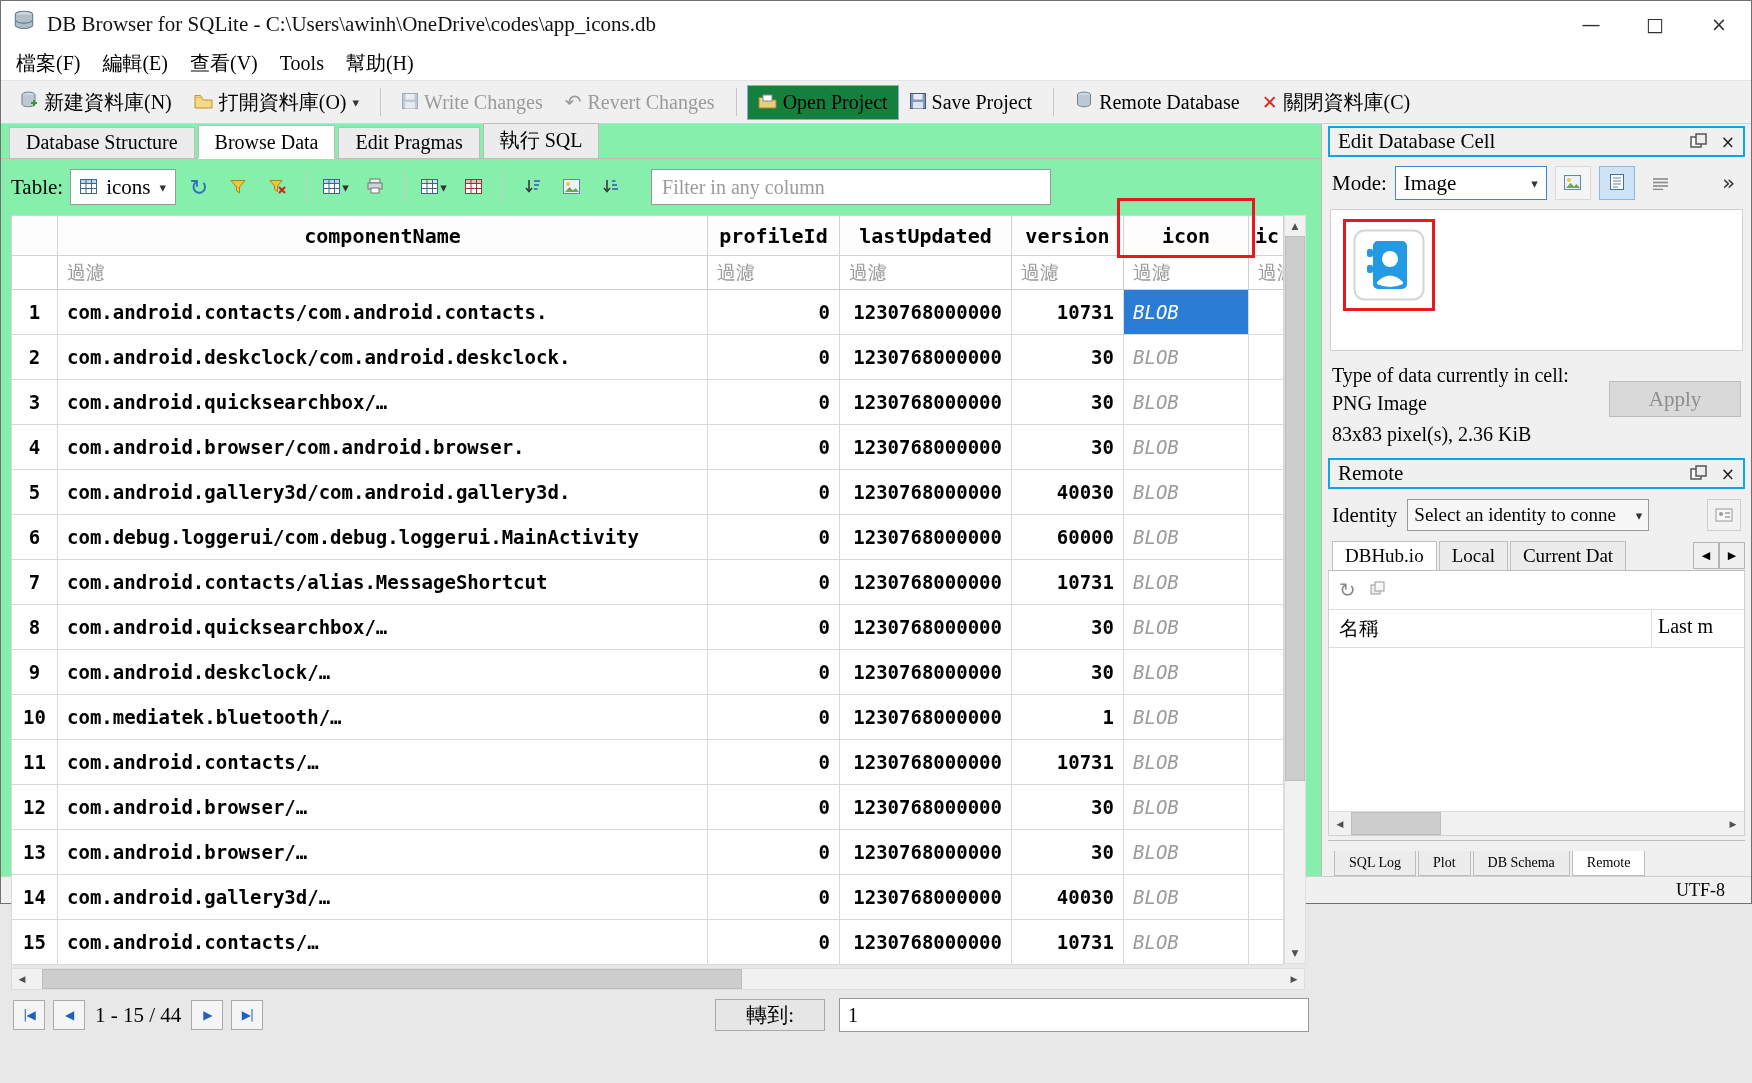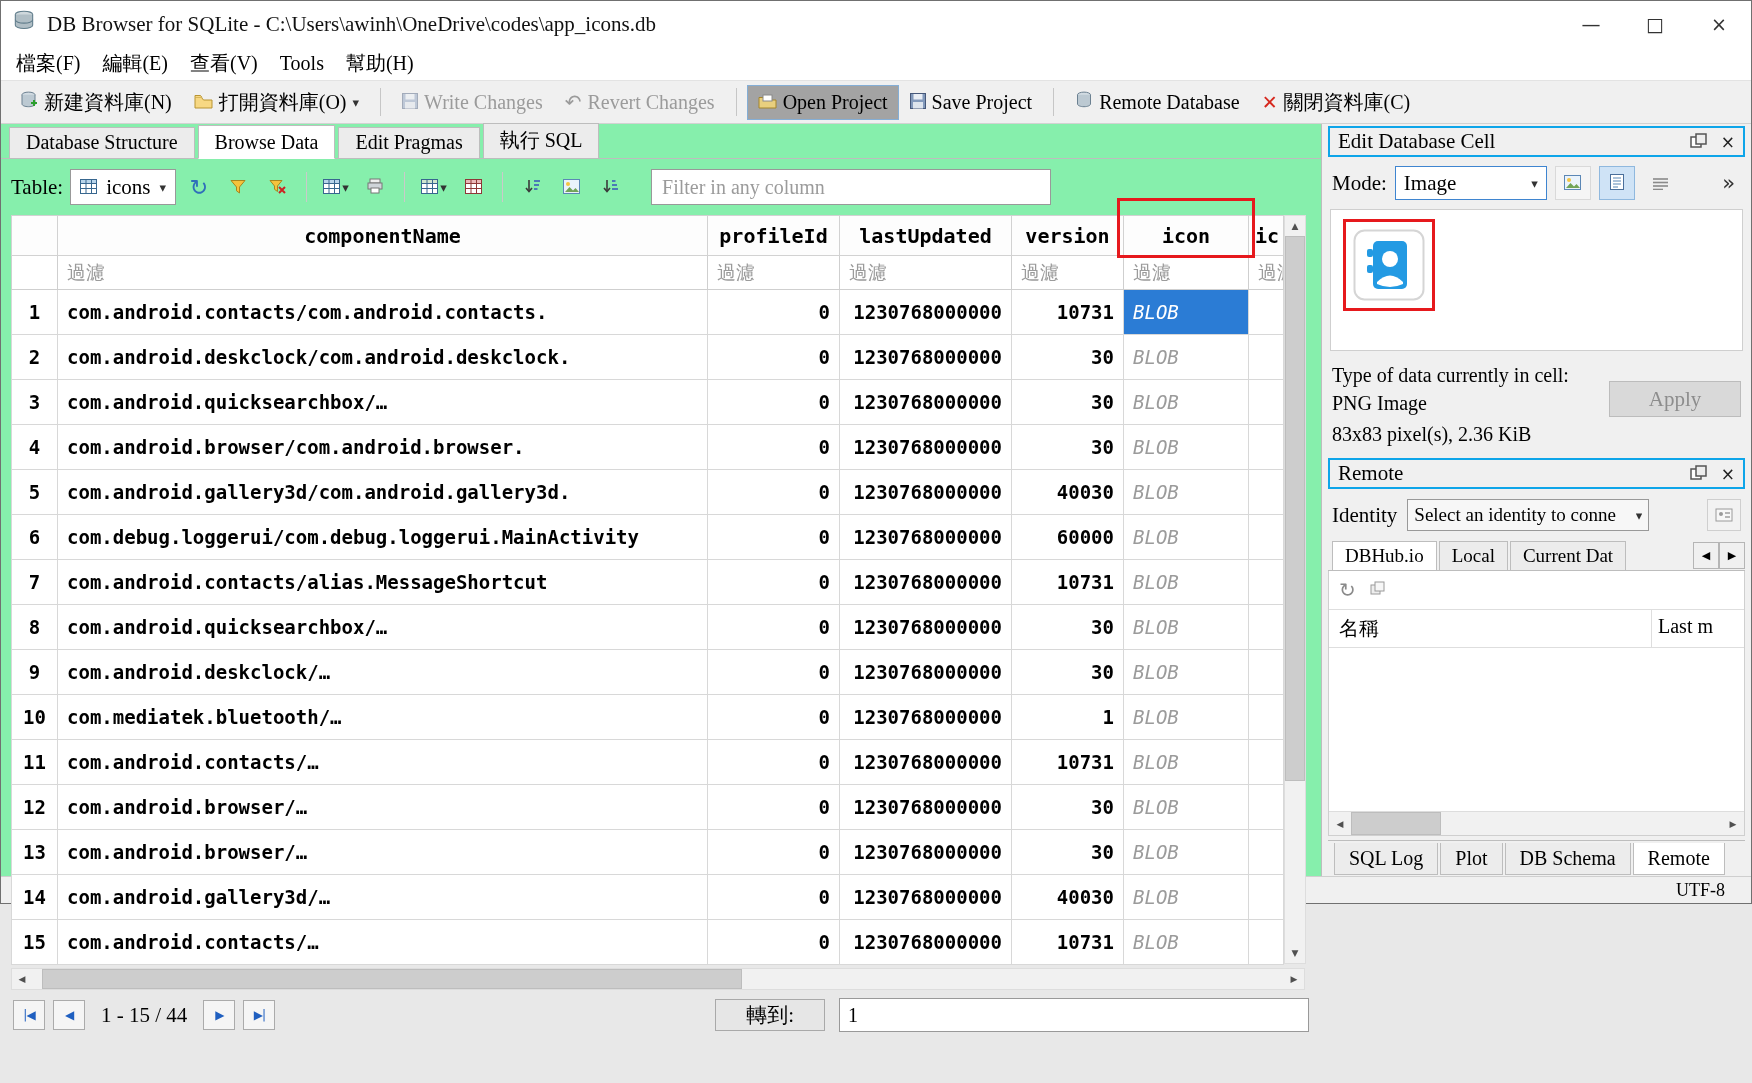--- a/index.html
+++ b/index.html
@@ -15,21 +15,21 @@
 
   
   .menubar{height:33px;background:#fff;display:flex;align-items:center;padding-left:4px;font-size:20px;flex:0 0 auto}
   .menu-item{padding:3px 11px}
 
   
   .toolbar{height:44px;background:#f0f0f0;border-top:1px solid #e3e3e3;border-bottom:1px solid #d2d2d2;display:flex;align-items:center;padding:0 8px;font-size:20px;flex:0 0 auto;white-space:nowrap}
   .tb-btn{display:flex;align-items:center;gap:6px;padding:5px 10px;border:1px solid transparent}
   .tb-btn.disabled{color:#9b9b9b}
   .tb-btn.disabled svg{opacity:.45}
-  .tb-btn.highlighted{background:#a3a3a3;border-color:#84aed6}
+  .tb-btn.highlighted{background:#15803d;border-color:#84aed6}
   .tb-sep{width:1px;height:28px;background:#c6c6c6;margin:0 10px}
   .caret{font-size:13px;color:#333;font-family:"DejaVu Sans",sans-serif}
   .red-x{color:#d6281e;font-weight:bold;font-family:"DejaVu Sans",sans-serif;font-size:19px}
   .undo-glyph{font-family:"DejaVu Sans",sans-serif;font-size:20px;color:#9b9b9b}
 
   .main-row{flex:1;display:flex;min-height:0}
   .left-pane{width:1320px;display:flex;flex-direction:column;background:#86efac}
 
   
   .doc-tabs{display:flex;align-items:flex-end;padding:2px 0 0 8px;font-size:20px;border-bottom:1px solid #bdbdbd;height:35px;flex:0 0 auto}
@@ -63,21 +63,21 @@
   .vthumb{width:100%;height:545px;background:#cdcdcd;border:1px solid #bdbdbd}
   .vspacer,.hspacer,.rh-spacer{flex:1}
   .hscroll{height:22px;width:1294px;background:#f1f1f1;border:1px solid #ddd;display:flex;align-items:center;margin-top:3px}
   .hscroll .sb-btn{width:20px;height:100%}
   .hthumb{height:100%;width:700px;background:#cdcdcd;border:1px solid #bdbdbd;margin-left:10px}
   .red-box-col{position:absolute;left:1106px;top:-17px;width:138px;height:60px;border:3px solid #e6191d;z-index:5}
 
   
   .pagination{display:flex;align-items:center;padding:8px 12px;gap:8px;font-size:21px;flex:0 0 auto}
   .pg-btn{width:32px;height:30px;border:1px solid #ababab;background:#f5f5f5;display:flex;align-items:center;justify-content:center;color:#1f5fc0;font-size:12px;font-family:"DejaVu Sans",sans-serif;letter-spacing:-1px}
-  .pg-text{margin:0 8px}
+  .pg-text{margin:0 2px}
   .goto-group{margin-left:auto;display:flex;align-items:center;gap:14px}
   .goto-btn{border:1px solid #a9a9a9;background:#e6e6e6;padding:1px 30px;font-size:21px}
   .goto-input{width:470px;height:34px;border:1px solid #999;font-size:20px;padding:0 8px;font-family:"Liberation Serif",serif}
   .lp-spacer{flex:1}
 
   
   .right-pane{flex:1;display:flex;flex-direction:column;background:#f0f0f0;border-left:1px solid #bdbdbd;padding:2px 6px 0;min-height:0}
   .panel-header{height:31px;display:flex;align-items:center;padding:0 8px;font-size:21px;border:2px solid #0ea5e9;background:#f0f0f0;flex:0 0 auto}
   .ph-icons{margin-left:auto;display:flex;gap:14px;align-items:center;font-family:"DejaVu Sans",sans-serif;font-size:17px;color:#222}
   .edit-panel{display:flex;flex-direction:column;flex:0 0 auto}
@@ -108,21 +108,21 @@
   .remote-toolbar{display:flex;gap:14px;padding:7px 10px;align-items:center;flex:0 0 auto}
   .gray-glyph{color:#8a8a8a;font-family:"DejaVu Sans",sans-serif;font-size:20px}
   .remote-list-header{display:flex;border-top:1px solid #dedede;border-bottom:1px solid #dedede;font-size:20px;flex:0 0 auto}
   .rlh-name{flex:1;padding:5px 10px;border-right:1px solid #dedede;overflow:hidden;white-space:nowrap}
   .rlh-last{width:92px;padding:5px 6px;overflow:hidden;white-space:nowrap}
   .remote-list-body{flex:1}
   .remote-hscroll{height:24px;border-top:1px solid #ddd;background:#f1f1f1;display:flex;align-items:center;flex:0 0 auto}
   .remote-hscroll .sb-btn{width:22px;height:100%}
   .rthumb{width:90px;height:100%;background:#cdcdcd;border:1px solid #bdbdbd}
 
-  .bottom-tabs{display:flex;align-items:center;padding-left:6px;font-size:20px;border-top:1px solid #bdbdbd;height:36px;flex:0 0 auto;background:#f0f0f0;margin-top:4px}
+  .bottom-tabs{display:flex;align-items:flex-end;padding-left:6px;font-size:14px;border-top:1px solid #bdbdbd;height:36px;flex:0 0 auto;background:#f0f0f0;margin-top:4px}
   .bottom-tab{padding:4px 14px;border:1px solid #bdbdbd;border-top:none;background:#ececec;margin-right:2px;white-space:nowrap}
   .bottom-tab.active{background:#fff}
 
   .statusbar{height:27px;background:#f0f0f0;border-top:1px solid #cfcfcf;display:flex;align-items:center;justify-content:flex-end;padding-right:26px;font-size:18px;flex:0 0 auto}
 </style>
 </head>
 <body>
 
 <div class="window">
 

